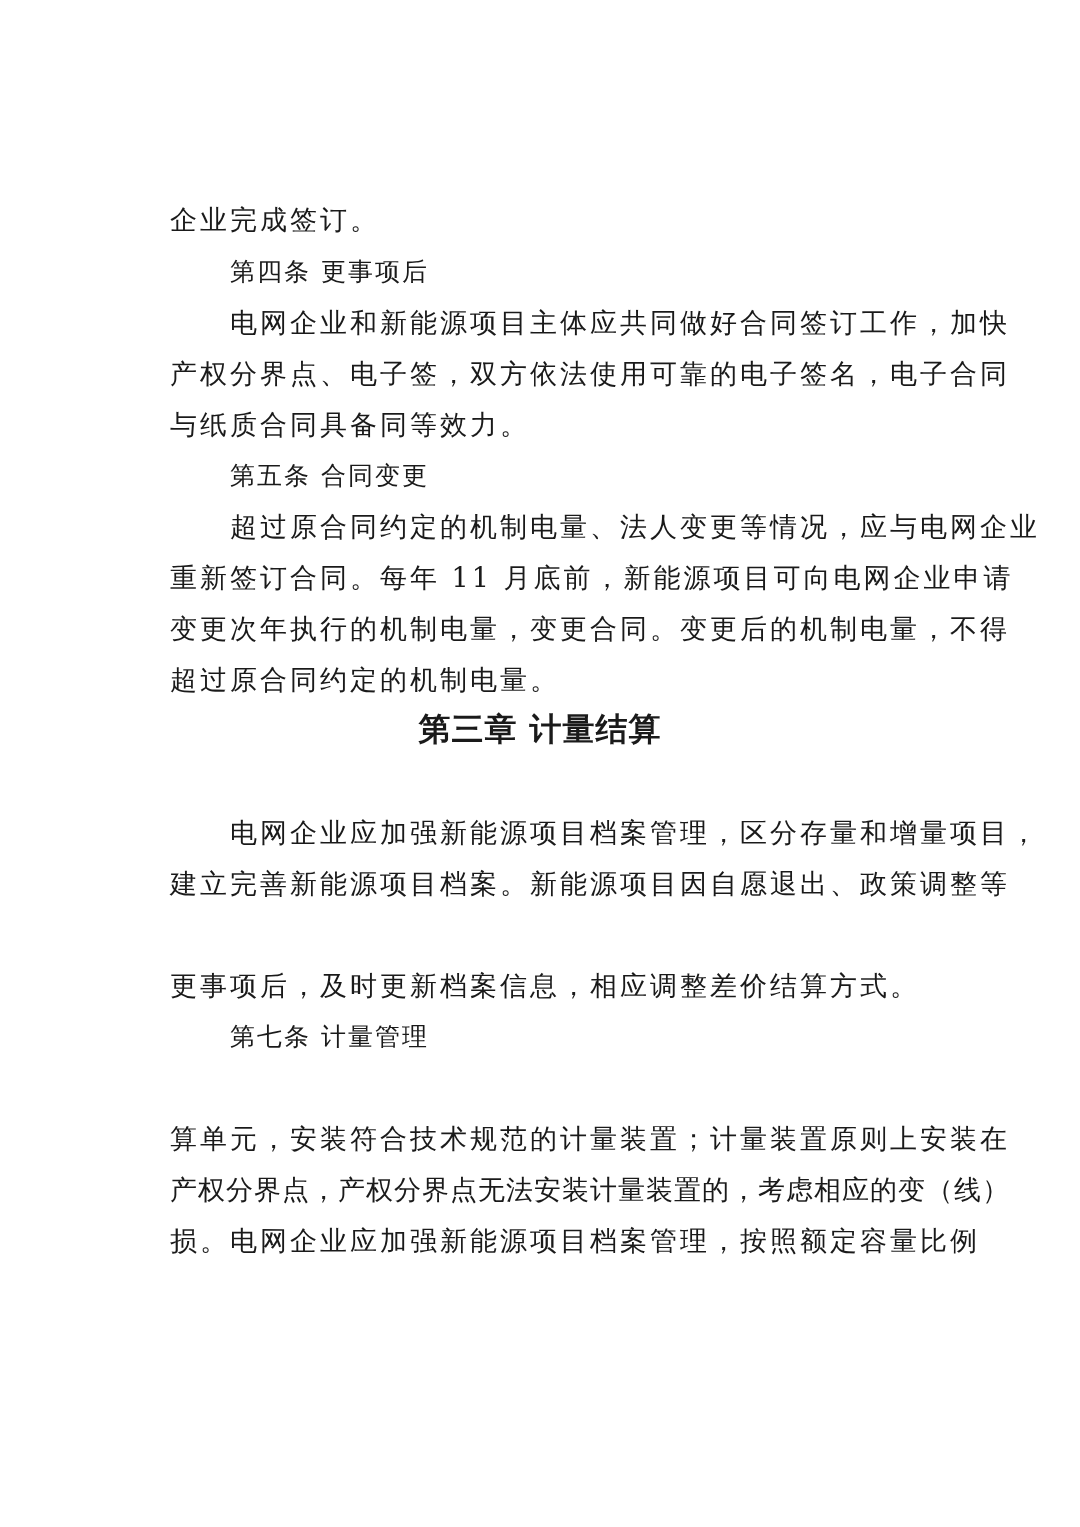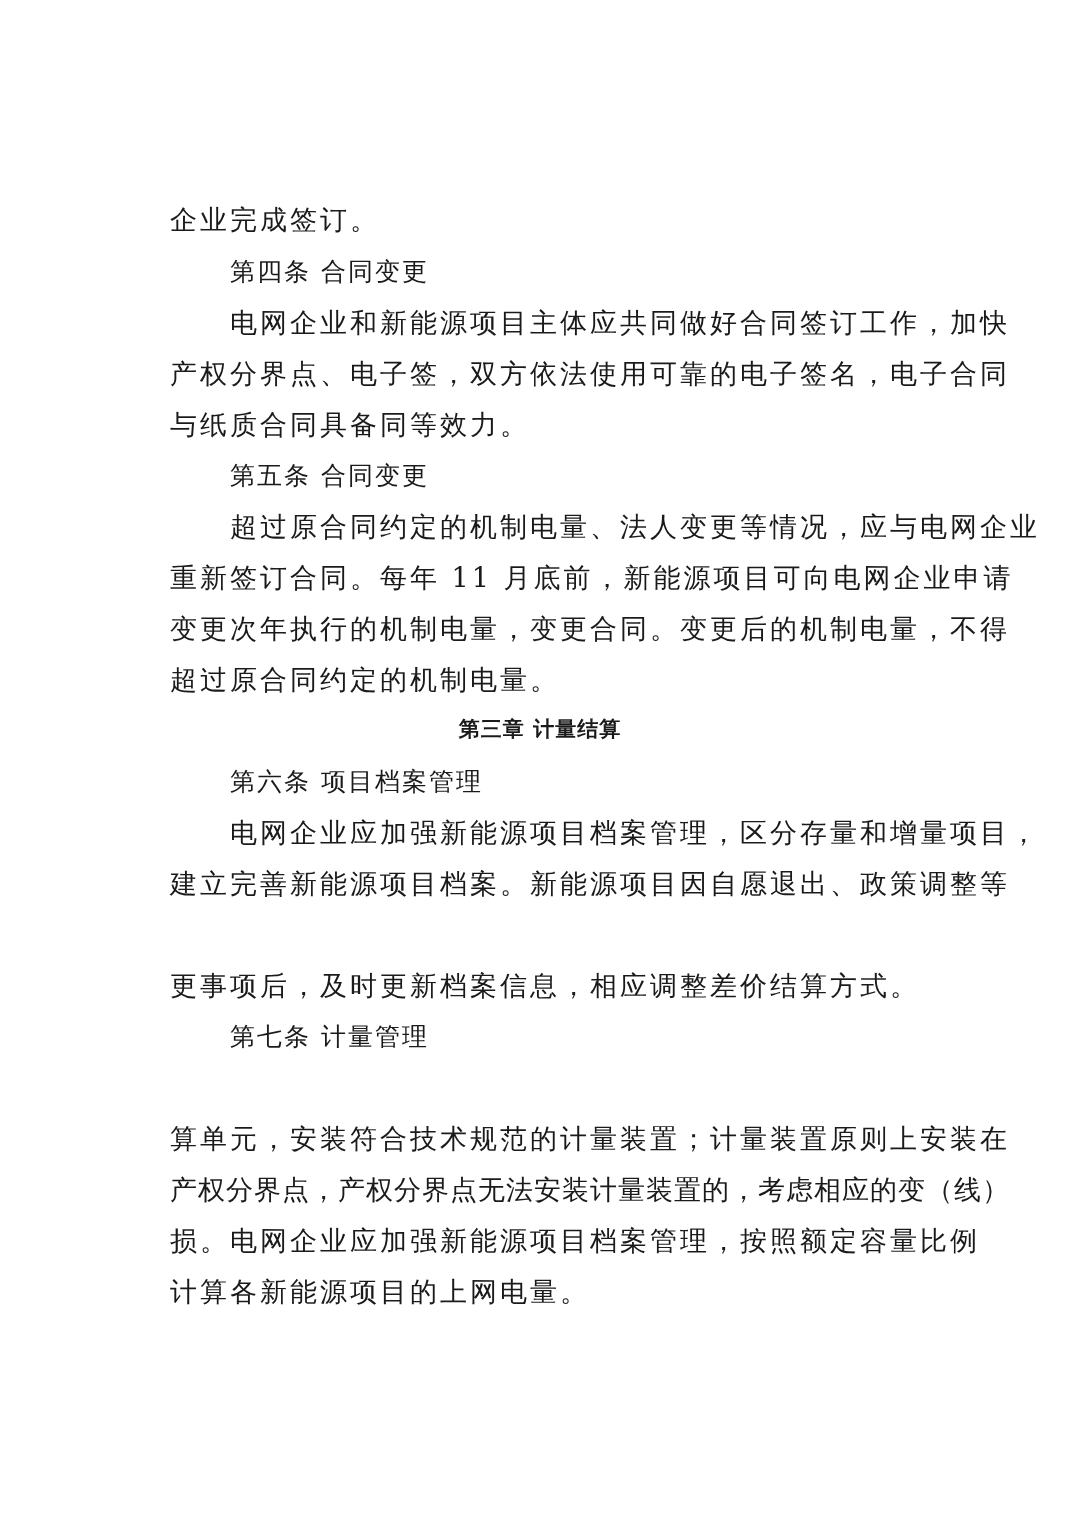--- a/index.html
+++ b/index.html
@@ -5,39 +5,37 @@
   html, body { margin: 0; padding: 0; background: #ffffff; }
   body { width: 1080px; height: 1527px; position: relative; overflow: hidden;
          font-family: "DejaVu Serif", "Liberation Serif", serif; color: #1a1a1a; }
   .page { position: absolute; left: 0; top: 0; width: 1080px; height: 1527px; }
   .line { position: absolute; left: 140px; width: 800px; font-size: 27px; line-height: 34px;
           white-space: nowrap; letter-spacing: 3px; margin-left: 30px; }
   .indent { left: 200px; width: 740px; }
   .article { font-size: 25px; letter-spacing: 2px; }
   .chapter { position: absolute; left: 140px; width: 800px; text-align: center;
              font-family: "DejaVu Sans", "Liberation Sans", sans-serif; font-weight: bold;
-             font-size: 21px; line-height: 34px; letter-spacing: 1px; }
+             font-size: 32px; line-height: 34px; letter-spacing: 1px; }
 </style>
 </head>
 <body>
 
 <div class="page">
   <div class="line" style="top:203px">企业完成签订。</div>
-  <div class="line indent article" style="top:255px">第四条  合同变更</div>
+  <div class="line indent article" style="top:255px">第四条  更事项后</div>
   <div class="line indent" style="top:306px">电网企业和新能源项目主体应共同做好合同签订工作，加快</div>
   <div class="line" style="top:357px">产权分界点、电子签，双方依法使用可靠的电子签名，电子合同</div>
   <div class="line indent article" style="top:459px">第五条  合同变更</div>
   <div class="line" style="top:408px">与纸质合同具备同等效力。</div>
   <div class="line indent" style="top:510px">超过原合同约定的机制电量、法人变更等情况，应与电网企业</div>
   <div class="line" style="top:561px">重新签订合同。每年 11 月底前，新能源项目可向电网企业申请</div>
   <div class="line" style="top:612px">变更次年执行的机制电量，变更合同。变更后的机制电量，不得</div>
   <div class="line" style="top:663px">超过原合同约定的机制电量。</div>
   <div class="chapter" style="top:712px">第三章  计量结算</div>
-  <div class="line indent article" style="top:765px">第六条  项目档案管理</div>
   <div class="line indent" style="top:816px">电网企业应加强新能源项目档案管理，区分存量和增量项目，</div>
   <div class="line" style="top:867px">建立完善新能源项目档案。新能源项目因自愿退出、政策调整等</div>
   <div class="line" style="top:969px">更事项后，及时更新档案信息，相应调整差价结算方式。</div>
   <div class="line indent article" style="top:1020px">第七条  计量管理</div>
   <div class="line" style="top:1122px">算单元，安装符合技术规范的计量装置；计量装置原则上安装在</div>
   <div class="line" style="top:1173px; letter-spacing:1px">产权分界点，产权分界点无法安装计量装置的，考虑相应的变（线）</div>
   <div class="line" style="top:1224px">损。电网企业应加强新能源项目档案管理，按照额定容量比例</div>
-  <div class="line" style="top:1275px">计算各新能源项目的上网电量。</div>
 </div>
 
 </body></html>

